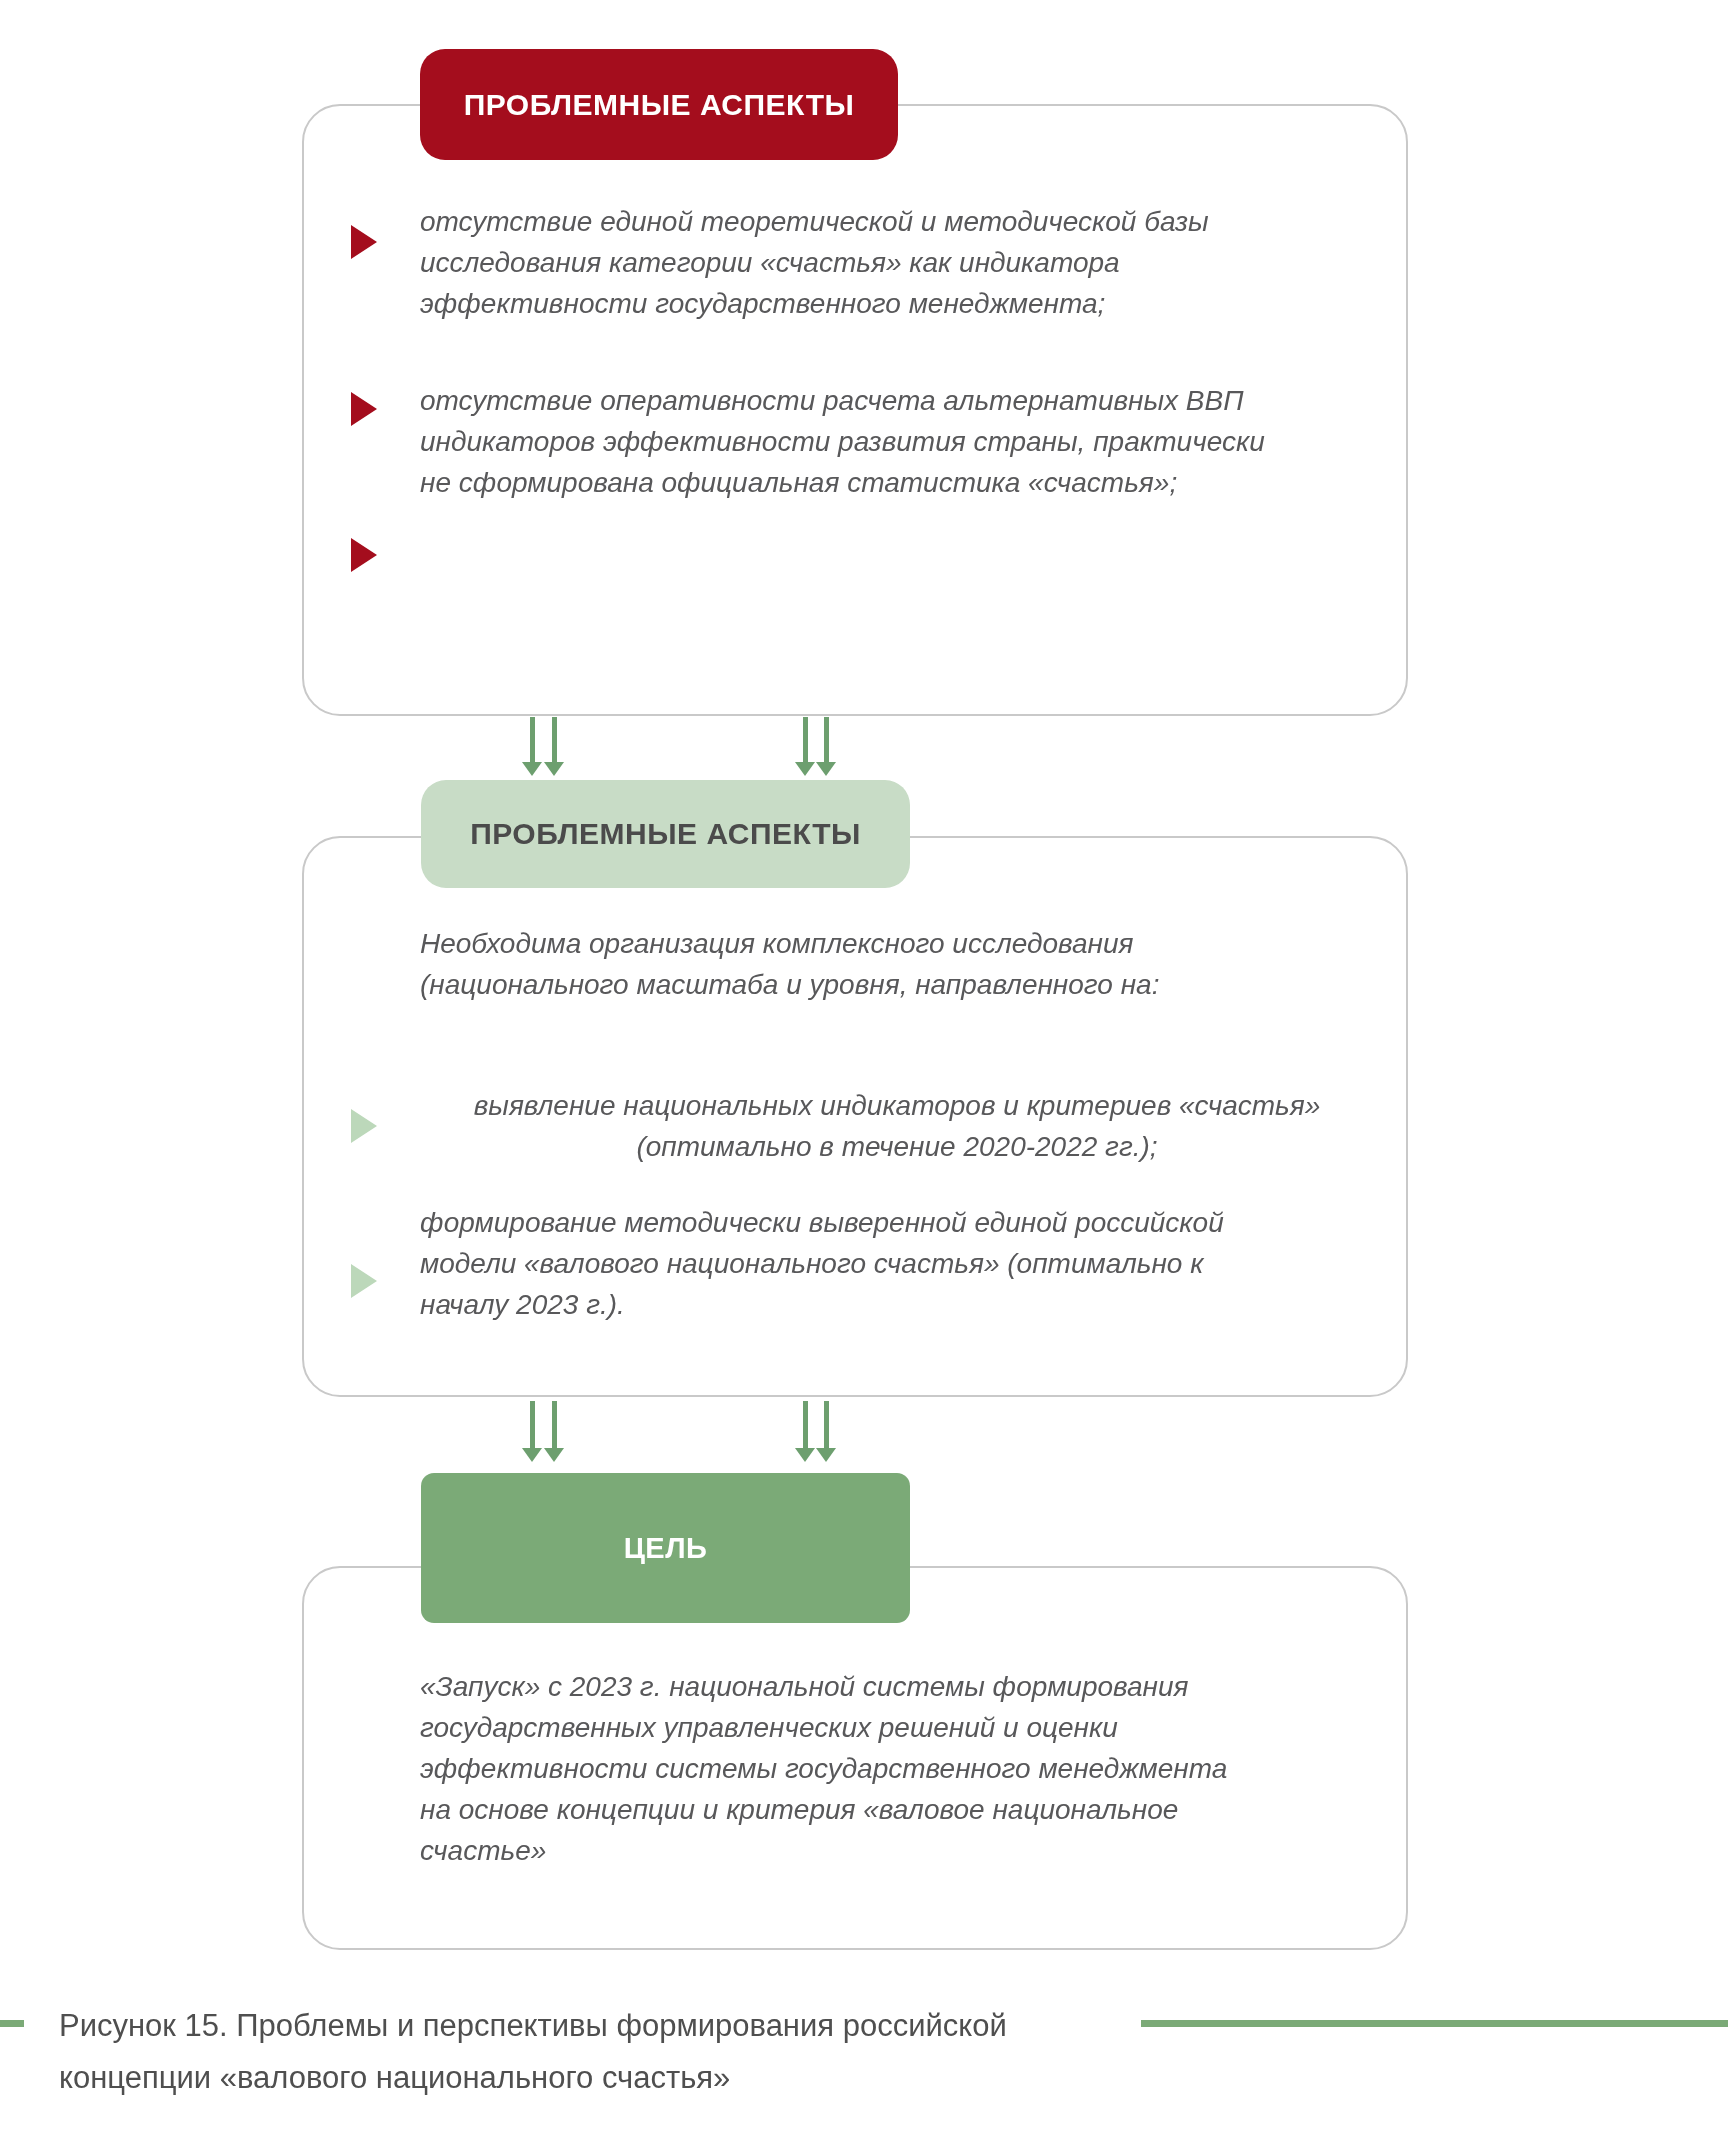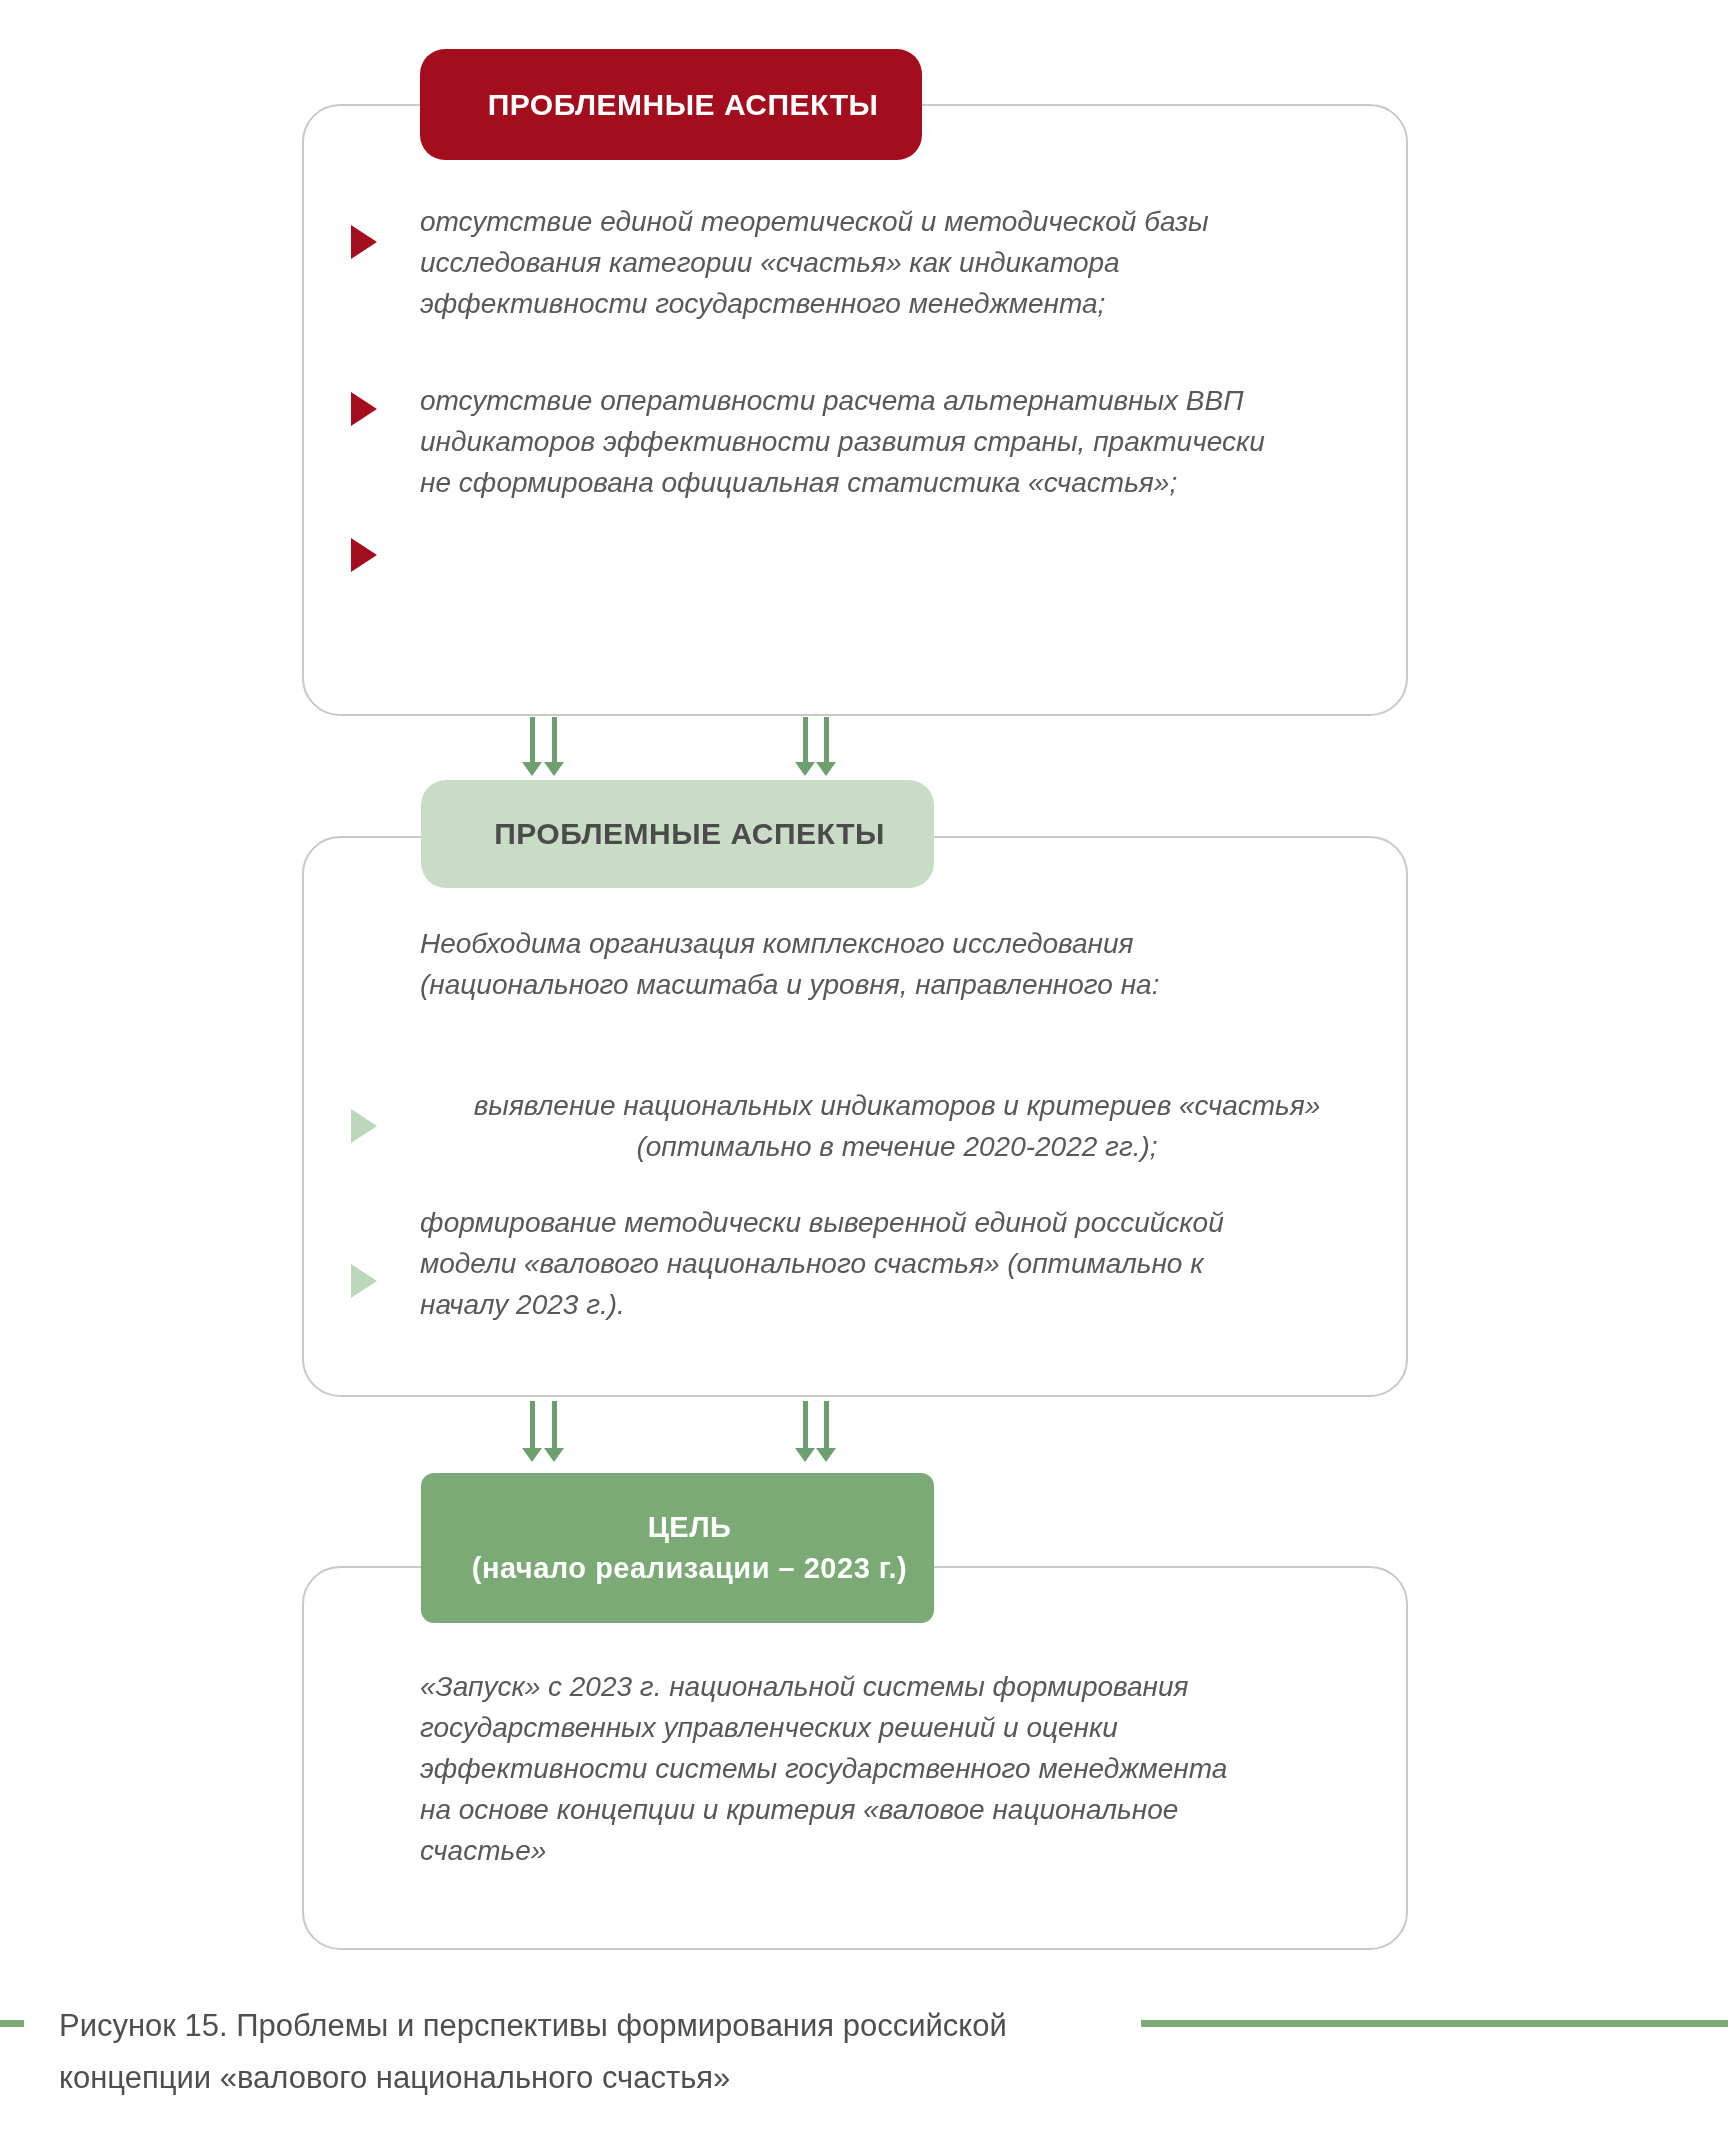--- a/index.html
+++ b/index.html
@@ -25,21 +25,20 @@
 
   .tag{
     position:absolute;
     display:flex;flex-direction:column;
     align-items:center;justify-content:center;
     font-weight:bold;font-size:30px;
     text-align:center;
     border-radius:25px;
     z-index:3;
     letter-spacing:0.5px;
-    padding-left:24px;
   }
   .tag-red{left:420px;top:49px;width:478px;height:111px;background:#a40d1d;color:#ffffff;}
   .tag-lightgreen{left:421px;top:780px;width:489px;height:108px;background:#c8dcc6;color:#4b4b4b;}
   .tag-green{left:421px;top:1473px;width:489px;height:150px;background:#7baa77;color:#ffffff;font-size:29px;line-height:41px;border-radius:13px;}
 
   .txt{
     position:absolute;
     font-size:28px;line-height:41px;
     color:#58585a;
     white-space:pre-line;
@@ -130,21 +129,20 @@
 началу 2023 г.).</p>
 
   <span class="arrow gap2 ax1"></span>
   <span class="arrow gap2 ax2"></span>
   <span class="arrow gap2 ax3"></span>
   <span class="arrow gap2 ax4"></span>
 
   <div class="panel panel-3"></div>
   <div class="tag tag-green">
     <div>ЦЕЛЬ</div>
-    <div>(начало реализации – 2023 г.)</div>
   </div>
 
   <p class="txt" style="left:420px;top:1666px;width:936px;">«Запуск» с 2023 г. национальной системы формирования
 государственных управленческих решений и оценки
 эффективности системы государственного менеджмента
 на основе концепции и критерия «валовое национальное
 счастье»</p>
 
   <span class="cap-dash"></span>
   <p class="caption-text">Рисунок 15. Проблемы и перспективы формирования российской

